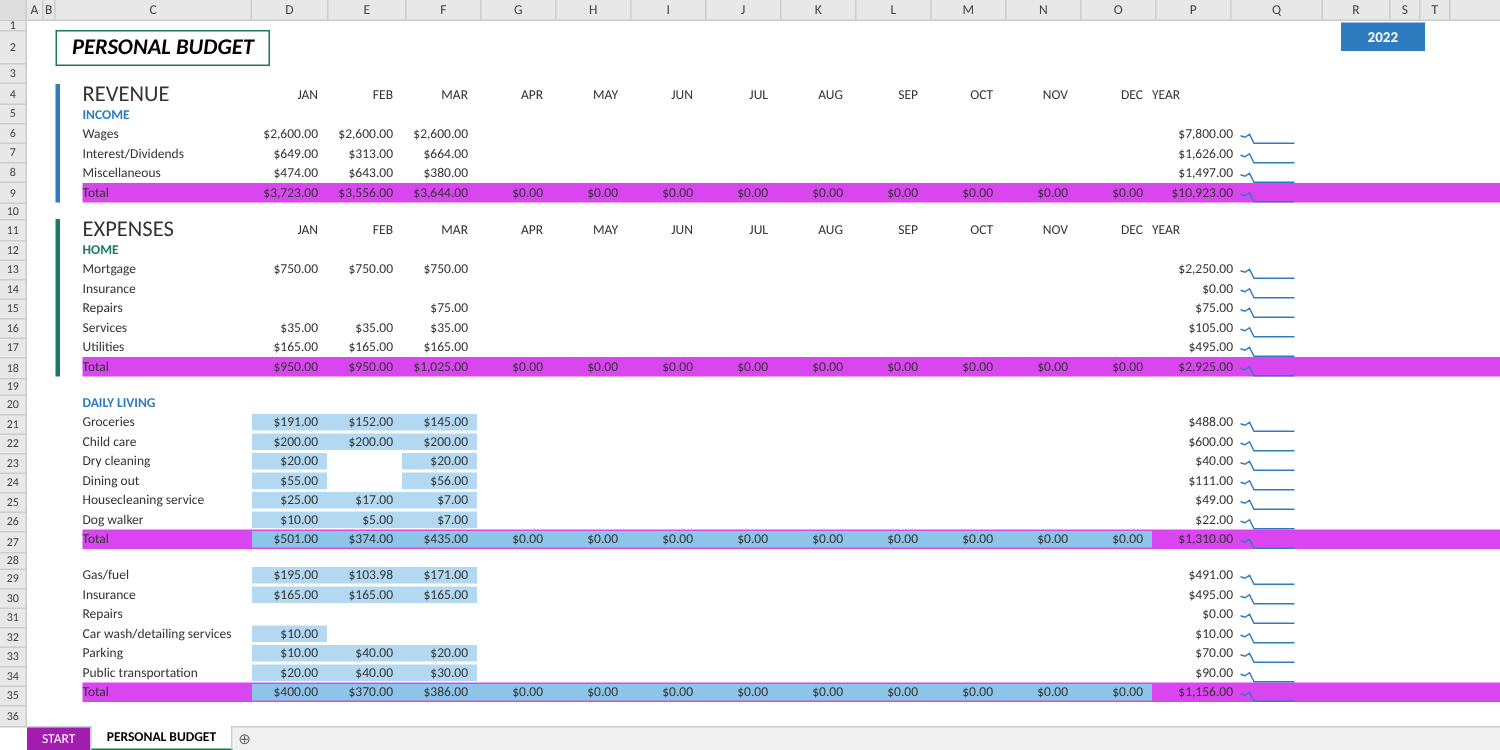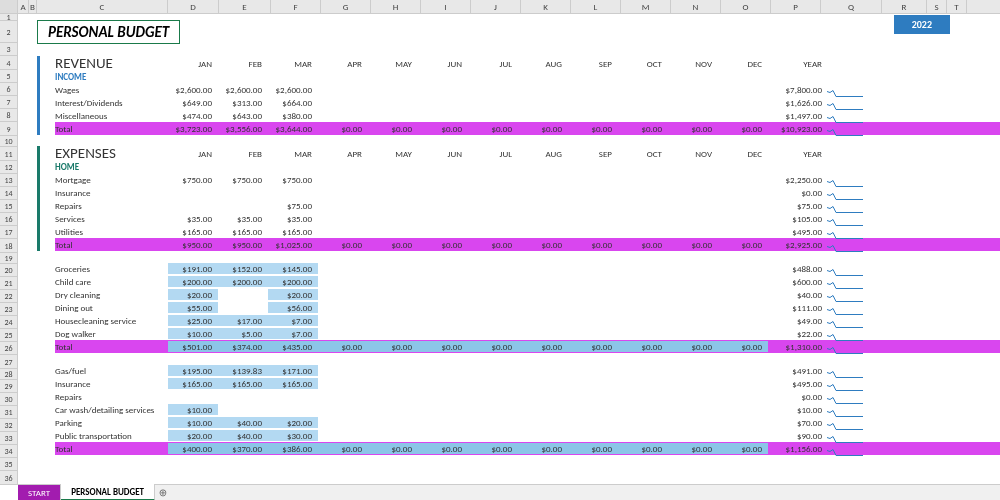--- a/index.html
+++ b/index.html
@@ -15,21 +15,21 @@
 .year-badge{position:absolute;right:50px;top:1px;background:#2e7cc0;color:#fff;font-size:10px;font-weight:bold;padding:3px 18px}
 .blank{height:13px}
 .section{display:flex}
 .bar{width:3px;margin-left:19px;margin-right:15px}
 .bar.blue{background:#2e7cc0}
 .bar.teal{background:#1a7a6a}
 .content{flex:1}
 .hdr{display:flex;height:14px;align-items:center}
 .hdr .lbl{width:113px;font-size:15px;color:#333}
 .mon{width:50px;text-align:right;font-size:9px;color:#333;padding-right:6px}
-.yr{width:58px;text-align:right;font-size:9px;color:#333;padding-right:4px}
+.yr{width:58px;font-size:9px;color:#333;padding-right:4px}
 .spark{width:40px}
 .cat{font-size:9px;font-weight:bold;color:#2e7cc0;height:13px;padding-top:1px}
 .cat.teal{color:#1a7a6a}
 .row{display:flex;height:13px;align-items:center}
 .row .lbl{width:113px;font-size:9px;color:#333;padding-left:0}
 .row .v{width:50px;text-align:right;font-size:9px;color:#333;padding-right:6px}
 .row .yv{width:58px;text-align:right;font-size:9px;color:#333;padding-right:4px}
 .row.tot{background:#d946ef}
 .row.tot .lbl,.row.tot .v,.row.tot .yv{color:#333}
 .hl .v{background:#b3d9f2}
@@ -362,20 +362,21 @@
               </svg></div>
           </div>
 </div>
       </div>
 
 <div class="gap"></div>
 
 <div class="section">
         <div style="width:37px"></div>
         <div class="content">
+<div class="cat">DAILY LIVING</div>
 <div id="day-rows">
             <div class="row hl">
               <div class="lbl">Groceries</div>
               <div class="v">$191.00</div>
               <div class="v">$152.00</div>
               <div class="v">$145.00</div>
               <div class="v"></div>
               <div class="v"></div>
               <div class="v"></div>
               <div class="v"></div>
@@ -509,21 +510,21 @@
 
 <div class="gap"></div>
 
 <div class="section">
         <div style="width:37px"></div>
         <div class="content">
 <div id="tra-rows">
             <div class="row hl">
               <div class="lbl">Gas/fuel</div>
               <div class="v">$195.00</div>
-              <div class="v">$139.83</div>
+              <div class="v">$103.98</div>
               <div class="v">$171.00</div>
               <div class="v"></div>
               <div class="v"></div>
               <div class="v"></div>
               <div class="v"></div>
               <div class="v"></div>
               <div class="v"></div>
               <div class="v"></div>
               <div class="v"></div>
               <div class="v"></div>

